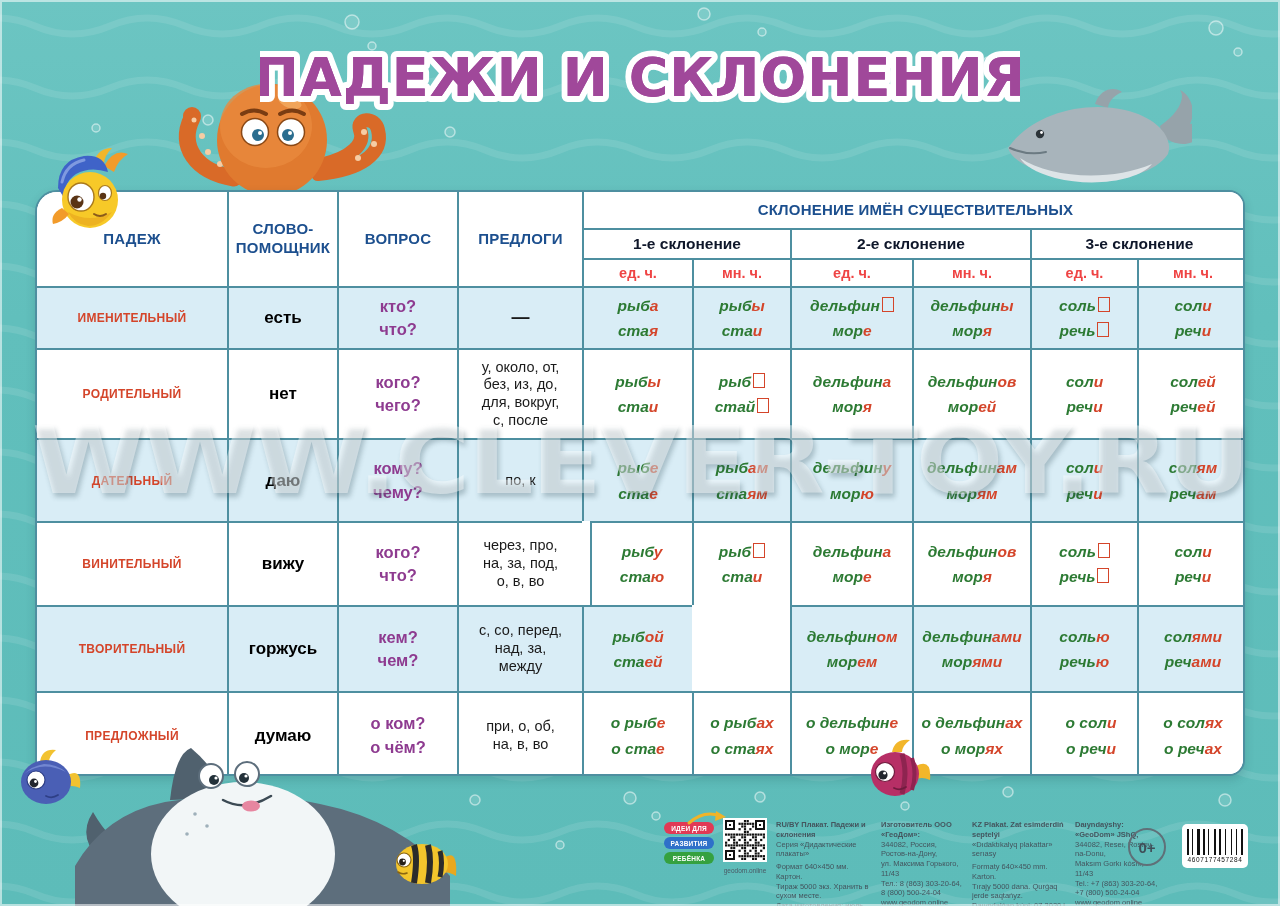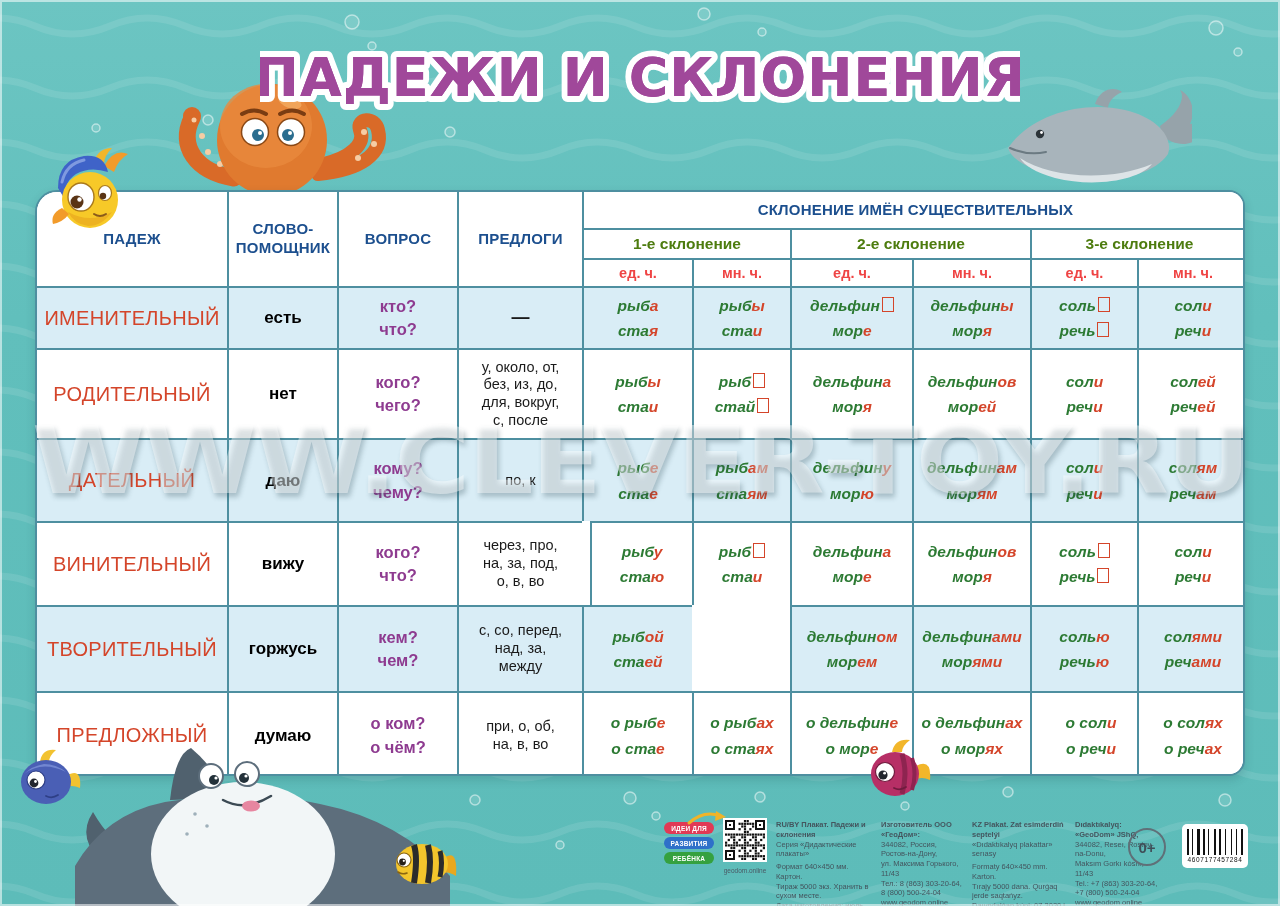--- a/index.html
+++ b/index.html
@@ -21,23 +21,23 @@
     grid-template-rows:36px 30px 28px 62px 90px 83px 84px 86px 87px;
     background:#fff;border:2px solid #4e8fa0;border-radius:22px 16px 16px 8px;overflow:hidden;
     box-shadow:0 4px 10px rgba(20,60,70,.18);
   }
   .cell{box-sizing:border-box;border-left:2px solid #4e8fa0;border-top:2px solid #4e8fa0;
     display:flex;flex-direction:column;justify-content:center;align-items:center;
     text-align:center;background:#fff;padding:2px 3px}
   .cell.nc{border-left:none}.cell.nr{border-top:none}
   .cell.alt{background:#d9edf6}
   .hblue{color:#1c4f8e;font-weight:bold;font-size:15px;line-height:1.25;letter-spacing:.2px}
-  .hred{color:#4d7c0f;font-weight:bold;font-size:15.5px}
+  .hred{color:#0f172a;font-weight:bold;font-size:15.5px}
   .hnum{color:#ef4444;font-weight:bold;font-size:14.5px}
-  .case{color:#d4452a;font-weight:normal;font-size:20px;letter-spacing:.3px}
+  .case{color:#d4452a;font-weight:bold;font-size:12px;letter-spacing:.3px}
   .helper{color:#000000;font-weight:bold;font-size:17px}
   .question{color:#8e3b90;font-weight:bold;font-size:16.5px;line-height:1.4}
   .preps{color:#1a1a1a;font-size:14.5px;line-height:1.22}
   .preps.dash{font-size:18px;font-weight:bold}
   .forms{font-style:italic;font-weight:bold;font-size:15.5px;line-height:1.62}
   .s{color:#2c7a33}.e{color:#d4452a}
   .zbox{display:inline-block;width:10px;height:13px;border:1.6px solid #d4452a;margin-left:2px;vertical-align:-1px}
 
   .watermark{
     position:absolute;left:0;top:408px;width:1280px;text-align:center;z-index:30;pointer-events:none;
@@ -587,21 +587,21 @@
       </div>
       <div class="fcol" style="width: 96px;">
         <div class="b">KZ Plakat. Zat esimderdiń septelýi</div>
         <div>«Dıdaktıkalyq plakattar» serıasy</div>
         <div style="height: 3px;"></div>
         <div>Formaty 640×450 mm. Karton.</div>
         <div>Tırajy 5000 dana. Qurǵaq jerde saqtańyz.</div>
         <div>Daıyndalǵan kúni: 07.2020 j.</div>
       </div>
       <div class="fcol" style="width: 83px;">
-        <div class="b">Dıdaktıkalyq: «GeoDom» JShQ,</div>
+        <div class="b">Daıyndaýshy: «GeoDom» JShQ,</div>
         <div>344082, Reseı, Rostov-na-Donu,</div>
         <div>Maksım Gorkı kósh., 11/43</div>
         <div>Tel.: +7 (863) 303-20-64,</div>
         <div>+7 (800) 500-24-04</div>
         <div>www.geodom.online</div>
       </div>
     </div>
   <div class="agemark">0+</div>
   <div class="barcode">
     <svg id="barsvg" width="58" height="26" viewBox="0 0 58 26">

